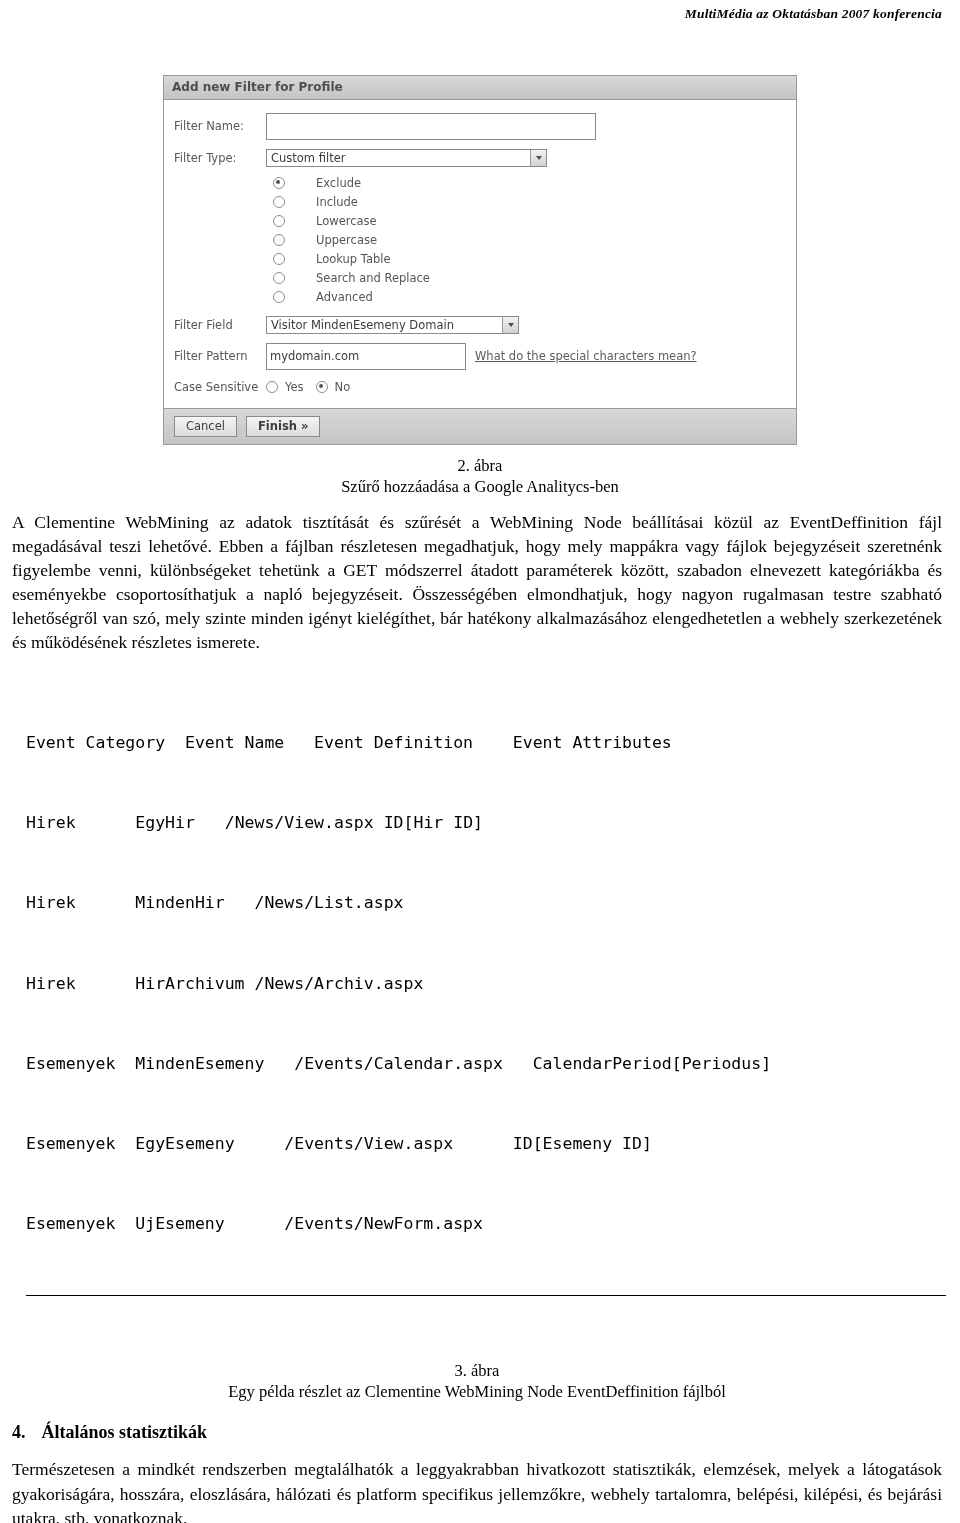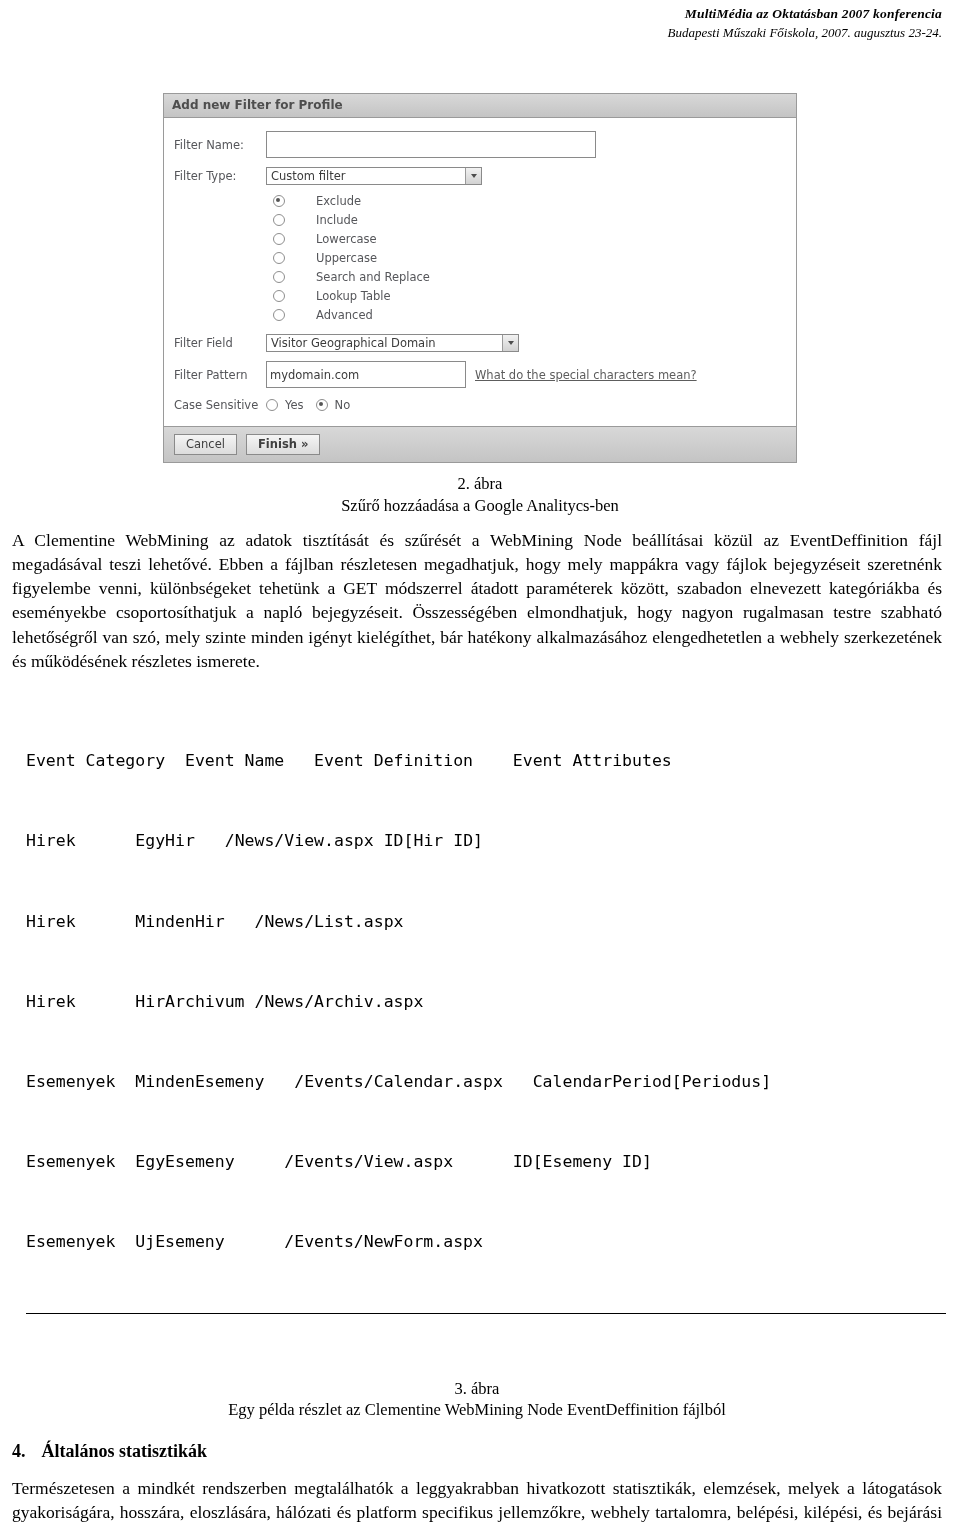--- a/index.html
+++ b/index.html
@@ -85,21 +85,21 @@
     box-sizing: border-box;
     display: flex;
     align-items: center;
     padding: 0 3px;
     font-size: 11.5px;
     color: #3b3b3b;
     font-family: "DejaVu Sans", sans-serif;
   }
   .ga-input.filter-name { width: 330px; }
   .ga-select {
-    width: 216px;
+    width: 281px;
     height: 18px;
     border: 1px solid #8a8a8a;
     background: #fff;
     box-sizing: border-box;
     display: flex;
     align-items: center;
     justify-content: space-between;
     padding: 0 0 0 4px;
     font-size: 11.5px;
     color: #3b3b3b;
@@ -229,21 +229,20 @@
   }
   h2.section .idx { margin-right: 16px; }
 </style>
 </head>
 <body>
 
 <div class="page">
 
   <div class="doc-header">
     <div class="line1">MultiMédia az Oktatásban 2007 konferencia</div>
-    <div class="line2">Budapesti Műszaki Főiskola, 2007. augusztus 23-24.</div>
   </div>
 
   <div class="fig2-wrap">
     <div class="ga-panel">
 
       <div class="ga-titlebar">Add new Filter for Profile</div>
 
       <div class="ga-body">
 
         <div class="ga-row">
@@ -273,36 +272,36 @@
           <div class="ga-radio-row">
             <span class="radio"></span>
             <span class="ga-radio-label">Lowercase</span>
           </div>
           <div class="ga-radio-row">
             <span class="radio"></span>
             <span class="ga-radio-label">Uppercase</span>
           </div>
           <div class="ga-radio-row">
             <span class="radio"></span>
+            <span class="ga-radio-label">Lookup Table</span>
+          </div>
+          <div class="ga-radio-row">
+            <span class="radio"></span>
             <span class="ga-radio-label">Search and Replace</span>
-          </div>
-          <div class="ga-radio-row">
-            <span class="radio"></span>
-            <span class="ga-radio-label">Lookup Table</span>
           </div>
           <div class="ga-radio-row">
             <span class="radio"></span>
             <span class="ga-radio-label">Advanced</span>
           </div>
         </div>
 
         <div class="ga-row field-row">
           <div class="ga-label">Filter Field</div>
           <div class="ga-select filter-field">
-            <span>Visitor Geographical Domain</span>
+            <span>Visitor MindenEsemeny Domain</span>
             <span class="arrow-box">
                 <i></i>
               </span>
           </div>
         </div>
 
         <div class="ga-row">
           <div class="ga-label">Filter Pattern</div>
           <div class="ga-input filter-pattern">mydomain.com</div>
           <a class="special-link" href="#">What do the special characters mean?</a>

